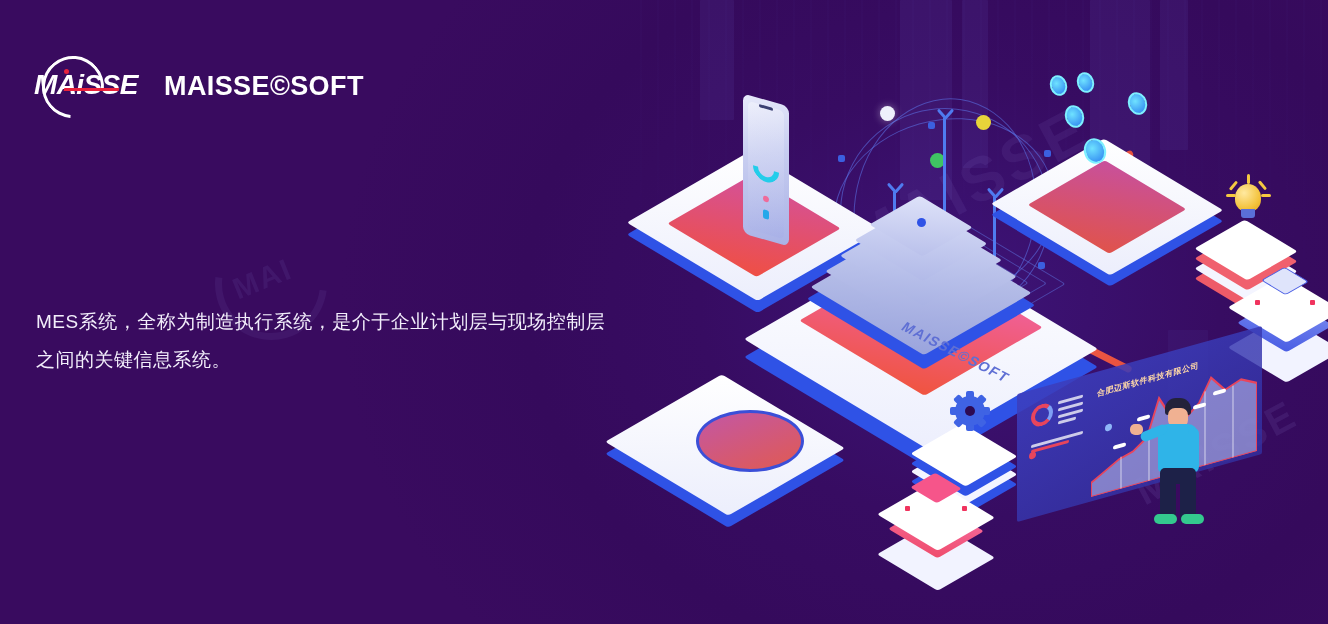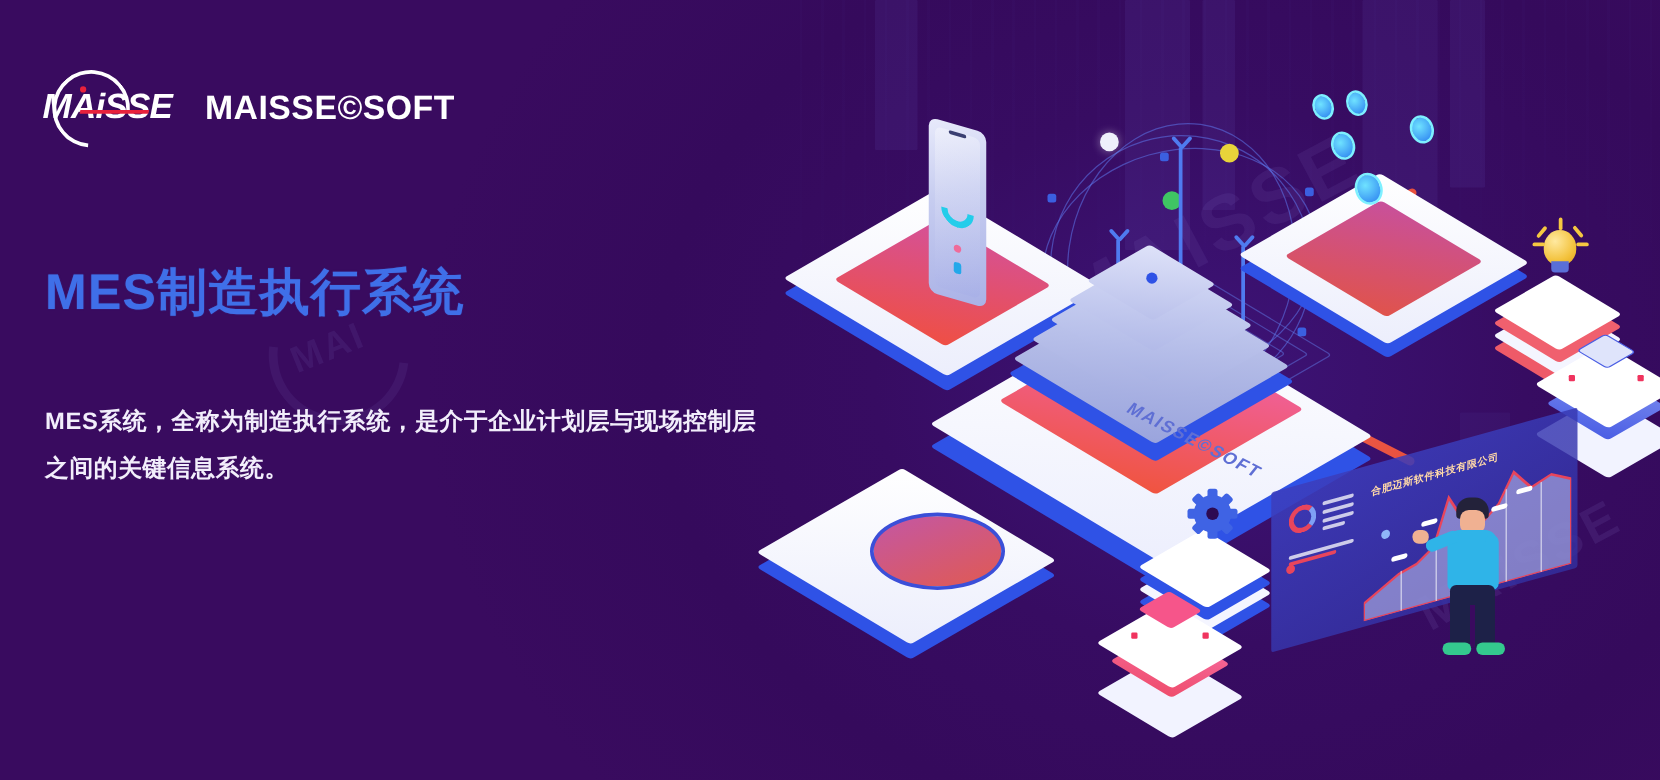--- a/index.html
+++ b/index.html
@@ -109,22 +109,22 @@
   .headline {
     position: absolute; left: 36px; top: 212px;
     font-size: 40px; font-weight: 800; letter-spacing: 1px;
     color: #3f6fe8;
     text-shadow: 0 0 1px rgba(63,111,232,.5);
     line-height: 1.1;
   }
 
   .subtext {
     position: absolute; left: 36px; top: 303px; width: 570px;
-    font-size: 19px; line-height: 38px; font-weight: 700;
-    color: #f2eefb; letter-spacing: .5px; margin-top: 16px;
+    font-size: 19px; line-height: 38px; font-weight: 400;
+    color: #f2eefb; letter-spacing: .5px;
   }
 
   .cta {
     position: absolute; left: 39px; top: 439px;
     width: 267px; height: 60px;
     background: #3434ee;
     border: none; border-radius: 5px;
     color: #ffffff;
     font-size: 20px; font-weight: 700; letter-spacing: 1.5px;
     font-family: inherit;
@@ -238,21 +238,20 @@
     <div class="logo-row">
       <div class="logo-mark">
         <div class="ring"></div>
         <div class="wordmark">MAiSSE</div>
         <div class="dot-i"></div>
         <div class="slash"></div>
       </div>
       <div class="logo-text">MAISSE©SOFT</div>
     </div>
 
-    <h1 class="headline">MES制造执行系统</h1>
 
     <p class="subtext">MES系统，全称为制造执行系统，是介于企业计划层与现场控制层之间的关键信息系统。</p>
 
   </div>
 
   <div class="illus">
 
     <div class="orbit" style="left:200px;top:108px;width:210px;height:210px;transform:rotate(28deg);"></div>
     <div class="orbit" style="left:192px;top:120px;width:224px;height:182px;transform:rotate(-16deg);"></div>
     <div class="orbit" style="left:214px;top:98px;width:182px;height:224px;transform:rotate(8deg);"></div>

